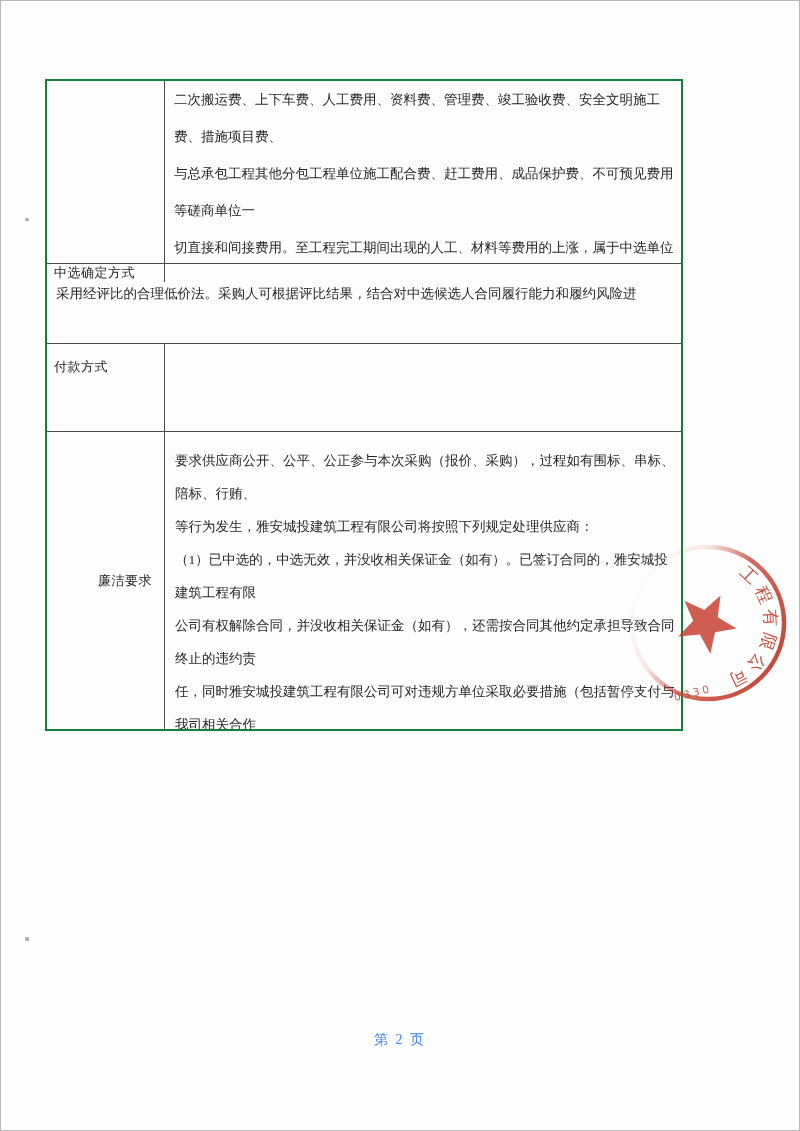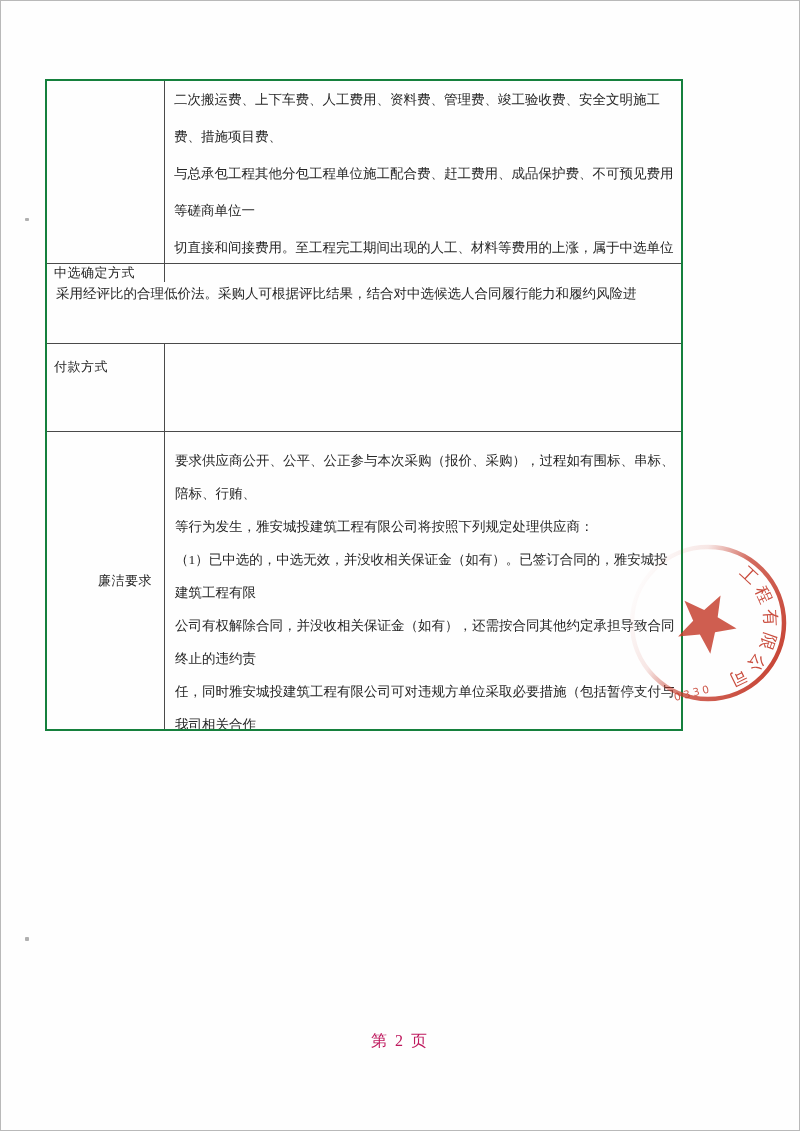--- a/index.html
+++ b/index.html
@@ -48,21 +48,21 @@
   .row-payment .t-content{line-height:22px;padding:5px 4px 0 9px;}
   .row-integrity{height:298px;}
   .row-integrity .t-label{display:flex;align-items:center;justify-content:center;}
   .row-integrity .t-content{line-height:33px;padding:12px 4px 0 10px;}
   
   .stamp{position:absolute;left:600px;top:520px;width:200px;height:195px;pointer-events:none;}
   
   .footer{
     position:absolute;left:0;top:1030px;width:100%;
     text-align:center;
-    font-size:16px;letter-spacing:2px;color:#be185d;
+    font-size:14px;letter-spacing:2px;color:#3b82f6;
   }
   
   .speck{position:absolute;background:#6f6f6f;opacity:.55;border-radius:1px;}
   .speck-a{left:24px;top:217px;width:4px;height:3px;}
   .speck-b{left:24px;top:936px;width:4px;height:4px;}
 </style>
 </head>
 <body>
 
 <div class="page">

